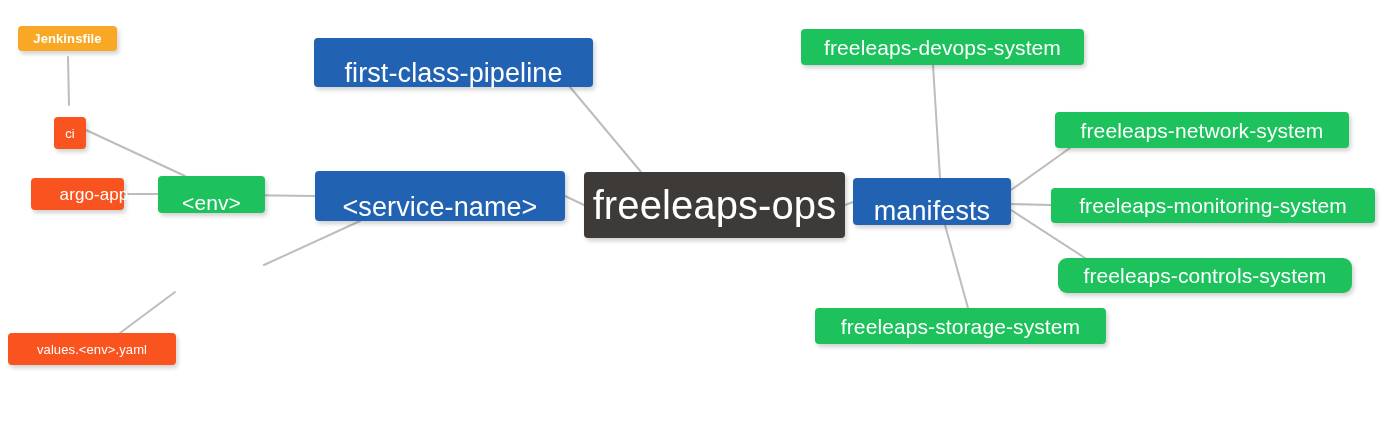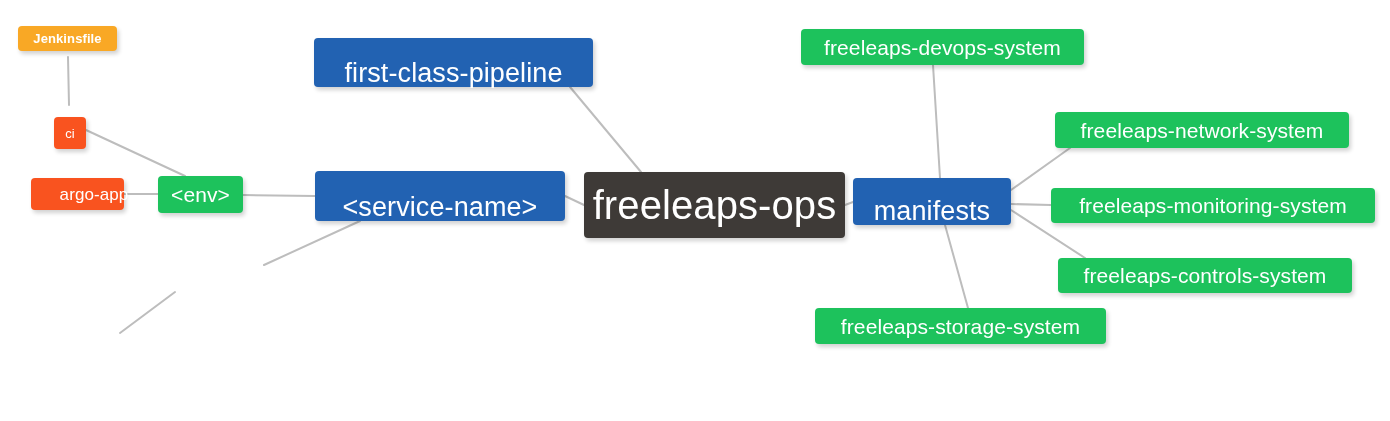--- a/index.html
+++ b/index.html
@@ -97,41 +97,44 @@
       </div>
       <div class="node lvl-blue sz-1" style="left: 315px; top: 171px; width: 250px; height: 50px;">
         <span class="node-label">&lt;service-name&gt;</span>
       </div>
       <div class="node lvl-blue sz-1" style="left: 853px; top: 178px; width: 158px; height: 47px;">
         <span class="node-label">manifests</span>
       </div>
       <div class="node lvl-blue sz-1" style="left: 314px; top: 38px; width: 279px; height: 49px;">
         <span class="node-label">first-class-pipeline</span>
       </div>
-      <div class="node lvl-green sz-2" style="left: 158px; top: 176px; width: 85px; height: 37px;">
+      <div class="node lvl-green sz-2" style="left: 158px; top: 176px; width: 107px; height: 37px; align-items: flex-end;">
         <span class="node-label">&lt;env&gt;</span>
       </div>
       <div class="node lvl-green sz-2" style="left: 801px; top: 29px; width: 283px; height: 36px;">
         <span class="node-label">freeleaps-devops-system</span>
       </div>
       <div class="node lvl-green sz-2" style="left: 1055px; top: 112px; width: 294px; height: 36px;">
         <span class="node-label">freeleaps-network-system</span>
       </div>
       <div class="node lvl-green sz-2" style="left: 1051px; top: 188px; width: 324px; height: 35px;">
         <span class="node-label">freeleaps-monitoring-system</span>
       </div>
-      <div class="node lvl-green sz-2" style="left: 1058px; top: 258px; width: 294px; height: 35px;">
+      <div class="node lvl-green sz-2" style="left: 1058px; top: 258px; width: 294px; height: 35px; border-radius: 9px;">
         <span class="node-label">freeleaps-controls-system</span>
       </div>
       <div class="node lvl-green sz-2" style="left: 815px; top: 308px; width: 291px; height: 36px;">
         <span class="node-label">freeleaps-storage-system</span>
       </div>
       <div class="node lvl-red sz-4" style="left: 54px; top: 105px; width: 32px; height: 32px; margin-top: 12px;">
         <span class="node-label">ci</span>
       </div>
       <div class="node lvl-red sz-3" style="left: 31px; top: 178px; width: 93px; height: 32px; padding-left: 33px;">
         <span class="node-label">argo-app</span>
       </div>
+      <div class="node lvl-red sz-4" style="left: 8px; top: 333px; width: 168px; height: 32px;">
+        <span class="node-label">values.&lt;env&gt;.yaml</span>
+      </div>
       <div class="node lvl-orange sz-4" style="left: 18px; top: 26px; width: 99px; height: 25px; font-weight: bold;">
         <span class="node-label">Jenkinsfile</span>
       </div>
     </div>
 </div>
 
 </body></html>

